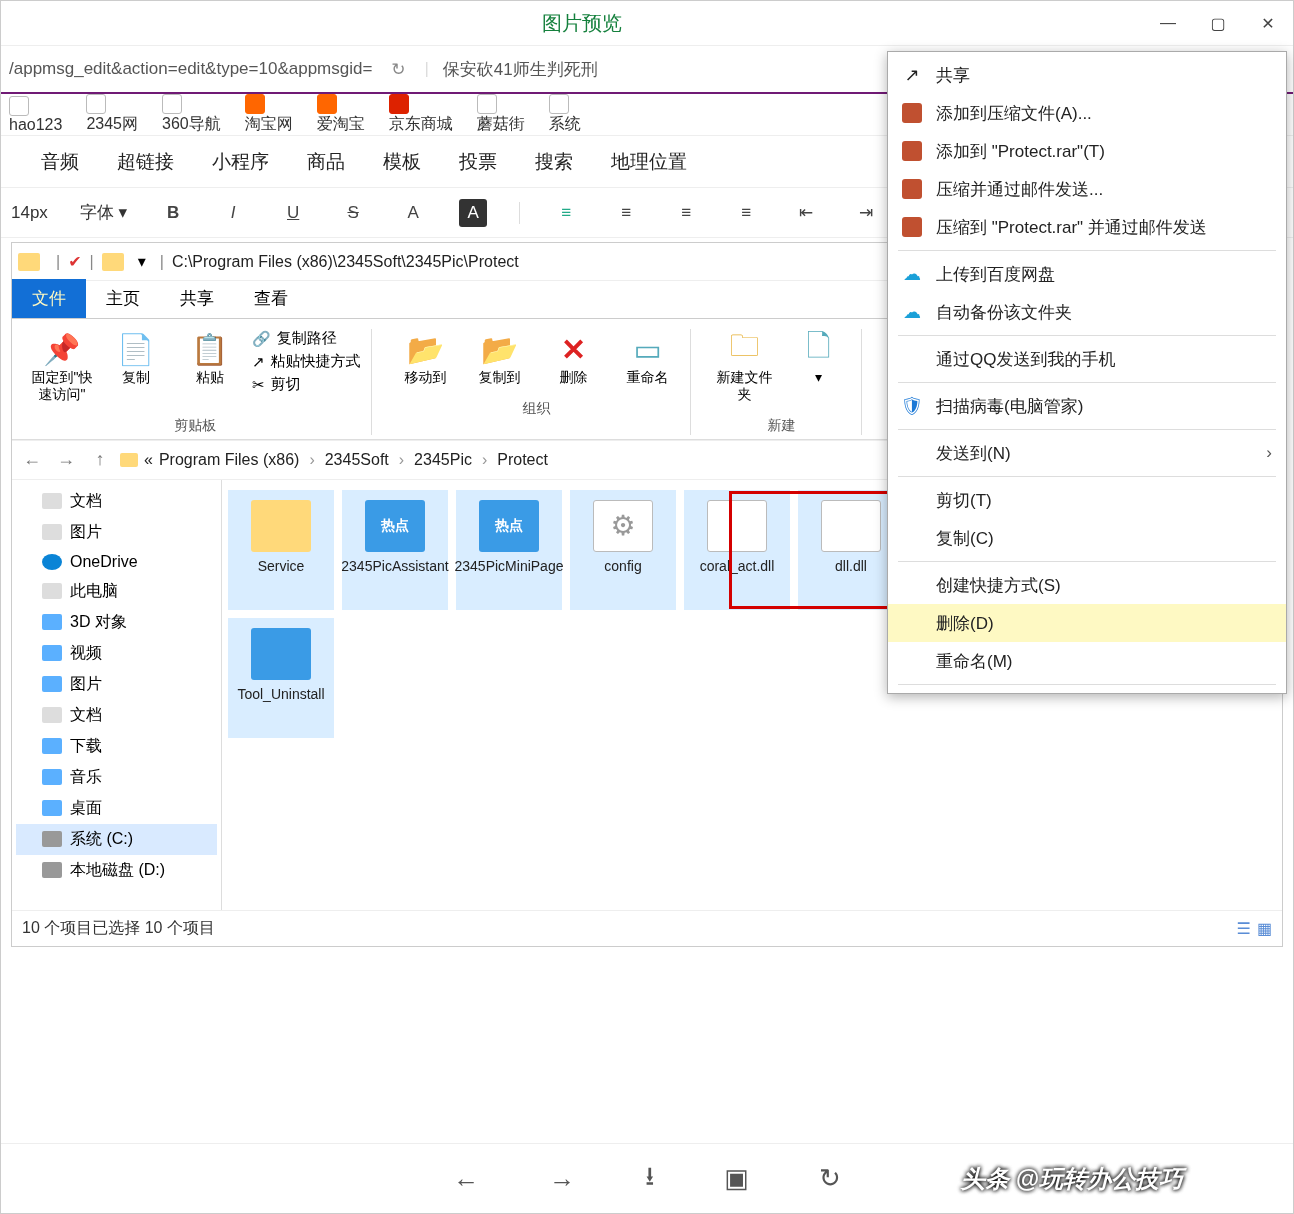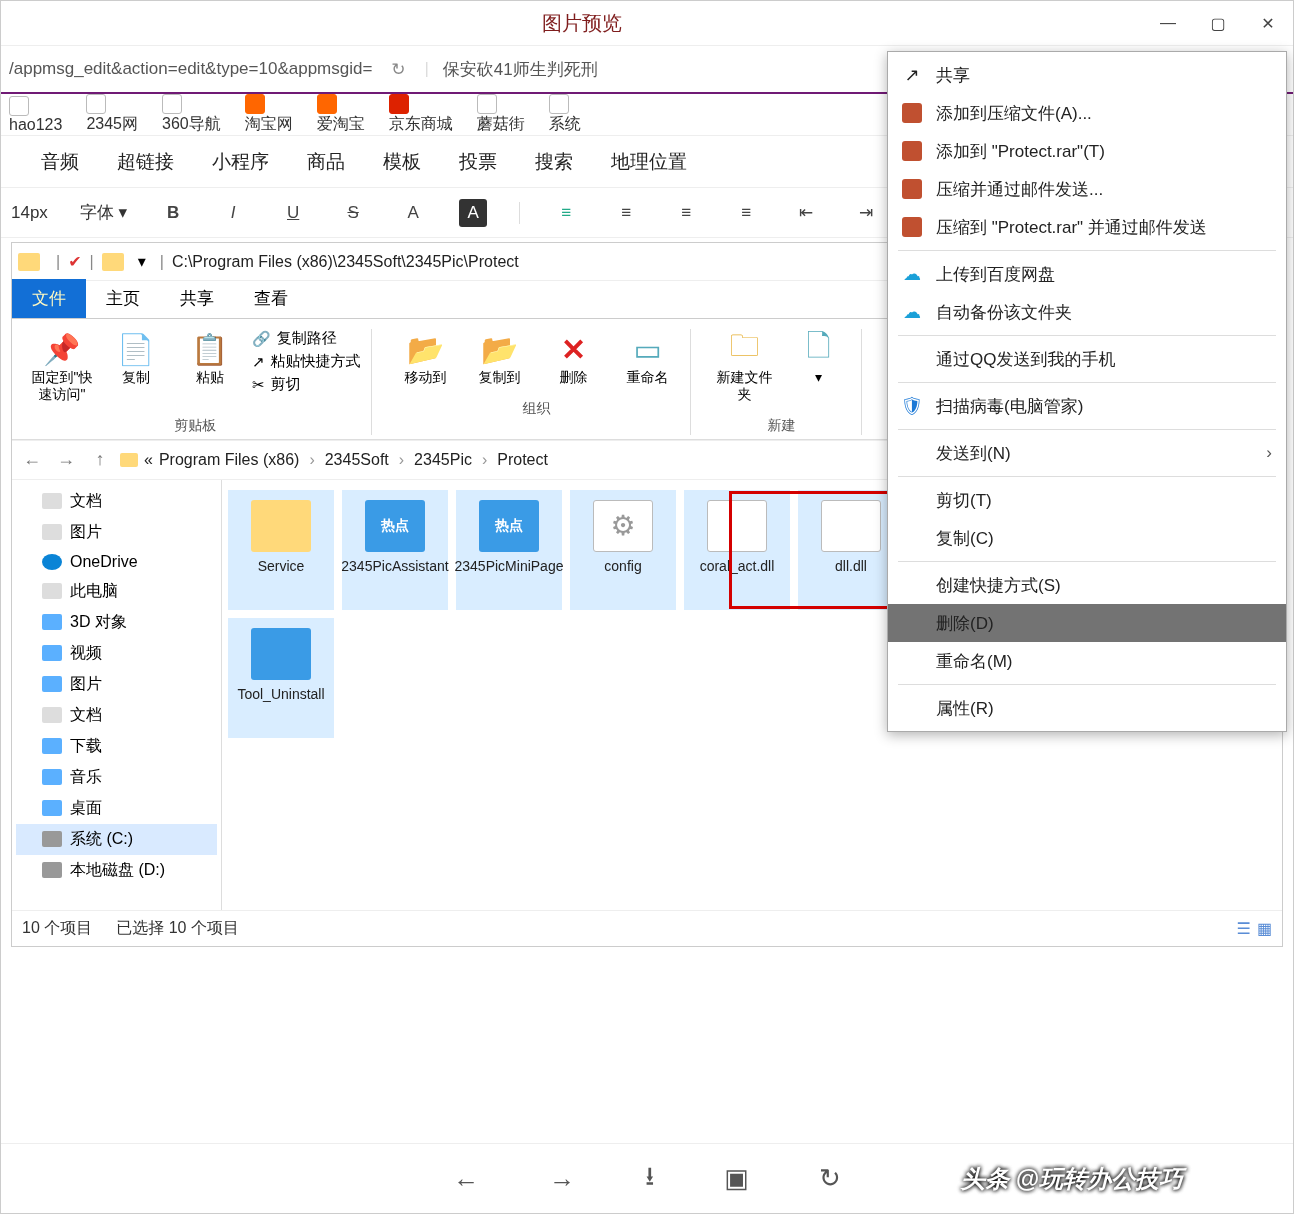--- a/index.html
+++ b/index.html
@@ -1,19 +1,19 @@
 <!DOCTYPE html>
 <html><head>
 <meta charset="utf-8">
 <style>
 * { margin:0; padding:0; box-sizing:border-box; font-family:"Microsoft YaHei","Segoe UI",sans-serif; }
 body { background:#fff; width:1294px; height:1214px; position:relative; overflow:hidden; }
 .window-frame { border:1px solid #ccc; width:100%; height:100%; position:relative; background:#fff; }
 .title-bar { height:45px; display:flex; align-items:center; border-bottom:1px solid #eee; position:relative; }
-.title-text { flex:1; text-align:center; font-size:20px; color:#7f1d1d;margin-left:20px; }
+.title-text { flex:1; text-align:center; font-size:20px; color:#15803d;margin-left:20px; }
 .title-btns { display:flex; }
 .title-btn { width:50px; height:45px; display:flex; align-items:center; justify-content:center; color:#444; font-size:16px; }
 .url-row { height:48px; display:flex; align-items:center; padding:0 8px; font-size:17px; color:#555; border-bottom:2px solid #701a75; gap:14px; }
 .url-text { flex:0 0 auto; max-width:460px; overflow:hidden; white-space:nowrap; }
 .url-refresh { width:24px; text-align:center; color:#888; }
 .tab-title { color:#555; }
 .bookmark-row { height:42px; display:flex; align-items:center; padding:0 8px; gap:24px; font-size:16px; color:#333; border-bottom:1px solid #eee; }
 .bookmark { display:flex; gap:0;flex-direction:column; }
 .bk-icon { width:20px; height:20px; border:1px solid #bbb; border-radius:3px; display:inline-block; }
 .bk-icon.orange { background:#f60; border-color:#f60; }
@@ -55,26 +55,26 @@
 .tree-ico.onedrive { background:#0a84d6; border-radius:50%; }
 .files { flex:1; padding:10px 6px; display:flex; flex-wrap:wrap; align-content:flex-start; gap:8px; }
 .file { width:106px; height:120px; background:#d9edff; display:flex; flex-direction:column; align-items:center; justify-content:flex-start; padding:6px 2px; }
 .file .fico { width:60px; height:52px; margin:4px 0 6px 0; display:flex; align-items:center; justify-content:center; }
 .file .fname { font-size:14px; text-align:center; line-height:1.2; color:#222; }
 .fico.folder { background:#ffd97a; border-radius:3px; }
 .fico.app { background:#3a9be6; border-radius:3px; color:#fff; font-size:14px; font-weight:bold; }
 .fico.doc { background:#fff; border:1px solid #bbb; border-radius:3px; position:relative; }
 .fico.dll { background:#fff; border:1px solid #bbb; border-radius:3px; position:relative; }
 .fico.gear::after { content:"⚙"; font-size:28px; color:#999; }
-.exp-status { height:36px; border-top:1px solid #eee; display:flex; align-items:center; padding:0 10px; font-size:16px; color:#333; gap:24px; }
+.exp-status { height:36px; border-top:1px solid #eee; display:flex; align-items:center; padding:0 10px; font-size:16px; color:#333; }
 .view-toggle { margin-left:auto; display:flex; gap:6px; color:#5a8dd6; }
 .bottom-bar { position:absolute; bottom:0; left:0; right:0; height:70px; display:flex; align-items:center; justify-content:center; gap:70px; font-size:26px; color:#555; border-top:1px solid #eee; }
 .context-menu { position:absolute; top:50px; right:6px; width:400px; background:#fff; border:1px solid #aaa; box-shadow:0 3px 12px rgba(0,0,0,0.3); z-index:100; padding:4px 0; }
 .ctx-item { display:flex; align-items:center; padding:7px 14px 7px 12px; font-size:17px; color:#222; gap:12px; position:relative; }
-.ctx-item.highlight { background:#737373; }
+.ctx-item.highlight { background:#fef9c3; }
 .ctx-item .ico { width:24px; height:24px; display:flex; align-items:center; justify-content:center; font-size:18px; }
 .ctx-sep { height:1px; background:#ddd; margin:4px 10px; }
 .ctx-arrow { position:absolute; right:14px; color:#555; }
 .red-box { position:absolute; border:3px solid #d40000; pointer-events:none; }
 .watermark { position:absolute; bottom:18px; right:110px; font-size:24px; color:#fff; text-shadow:0 0 4px #000,0 0 4px #000; font-style:italic; font-weight:bold; }
 .ico-rar { background:#c05030; width:20px; height:20px; border-radius:3px; }
 .ico-cloud { color:#1aa0d8; }
 .ico-shield { color:#1a78d6; }
 .pin { color:#444; }
 </style>
@@ -475,23 +475,19 @@
       </div>
       <div class="ctx-item highlight">
         <span class="ico"></span>
         <span>删除(D)</span>
       </div>
       <div class="ctx-item">
         <span class="ico"></span>
         <span>重命名(M)</span>
       </div>
       <div class="ctx-sep"></div>
-      <div class="ctx-item">
-        <span class="ico"></span>
-        <span>属性(R)</span>
-      </div>
     </div>
 
   <div class="red-box" style="top:490px; left:728px; width:162px; height:118px;"></div>
   <div class="red-box" style="top:496px; right:6px; width:400px; height:34px;"></div>
 
   <div class="watermark">头条 @玩转办公技巧</div>
 </div>
 
 </body></html>

